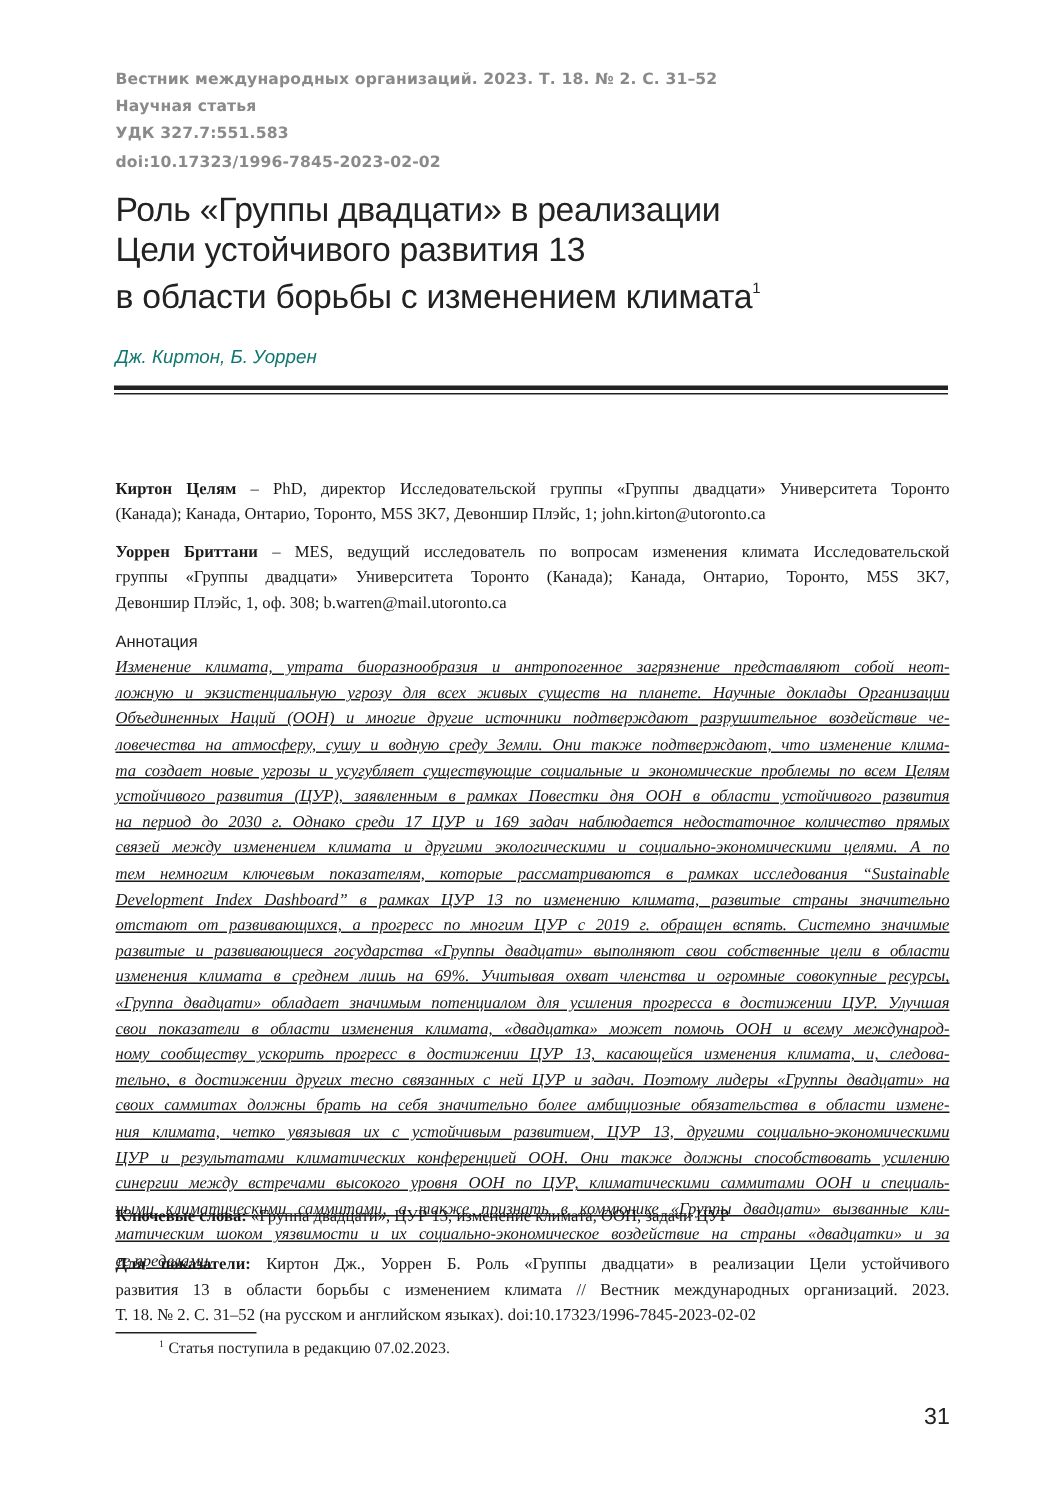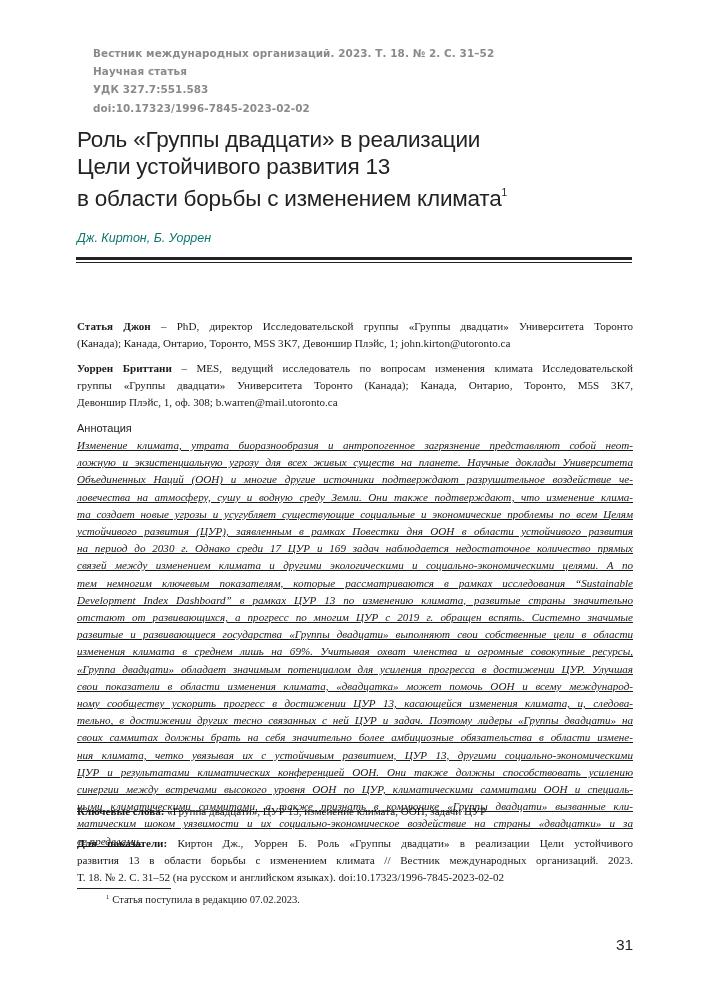--- a/index.html
+++ b/index.html
@@ -1,19 +1,19 @@
 <!DOCTYPE html>
 <html><head>
 <meta charset="utf-8">
 <style>
   html, body { margin: 0; padding: 0; background: #ffffff; }
   body { width: 709px; height: 1008px; position: relative; overflow: hidden; color: #1a1a1a; }
   .page { position: absolute; left: 77px; top: 0; width: 555px; }
   .meta { position: absolute; top: 44px; left: 0; font-family: "DejaVu Sans", sans-serif; font-weight: bold; font-size: 10.4px; line-height: 18.2px; color: #8a8a8a; letter-spacing: 0.1px; }
-  .meta div { white-space: nowrap; margin-left: 16px; }
+  .meta div { white-space: nowrap; }
   .title { position: absolute; top: 127px; left: 0; font-family: "Liberation Sans", sans-serif; font-size: 22.5px; line-height: 26.5px; color: #222; letter-spacing: -0.2px; }
   .title sup { font-size: 10px; vertical-align: 10px; }
   .authors { position: absolute; top: 231px; left: 0; font-family: "Liberation Sans", sans-serif; font-style: italic; font-size: 12.5px; color: #0f766e; }
   .rule { position: absolute; top: 257px; left: -1px; width: 556px; }
   .rule .thick { height: 3px; background: #222; }
   .rule .gap { height: 1.5px; }
   .rule .thin { height: 1.3px; background: #222; }
   .serif { font-family: "Liberation Serif", serif; font-size: 11.1px; line-height: 17px; color: #1a1a1a; text-align: justify; }
   .affil1 { position: absolute; top: 318px; left: 0; width: 556px; }
   .affil2 { position: absolute; top: 360px; left: 0; width: 556px; }
@@ -49,35 +49,35 @@
 
   <div class="authors">Дж. Киртон, Б. Уоррен</div>
 
   <div class="rule">
     <div class="thick"></div>
     <div class="gap"></div>
     <div class="thin"></div>
   </div>
 
   <div class="affil affil1 serif">
-    <span class="justify-line"><b>Статья Джон</b><span> – PhD, директор Исследовательской группы «Группы двадцати» Университета Торонто</span></span>
+    <span class="justify-line"><b>Киртон Целям</b><span> – PhD, директор Исследовательской группы «Группы двадцати» Университета Торонто</span></span>
     <span class="last-line">(Канада); Канада, Онтарио, Торонто, M5S 3K7, Девоншир Плэйс, 1; john.kirton@utoronto.ca</span>
   </div>
 
   <div class="affil affil2 serif">
     <span class="justify-line"><b>Уоррен Бриттани</b><span> – MES, ведущий исследователь по вопросам изменения климата Исследовательской</span></span>
     <span class="justify-line">группы «Группы двадцати» Университета Торонто (Канада); Канада, Онтарио, Торонто, M5S 3K7,</span>
     <span class="last-line">Девоншир Плэйс, 1, оф. 308; b.warren@mail.utoronto.ca</span>
   </div>
 
   <div class="abs-head">Аннотация</div>
 
   <div class="abstract serif" id="abstract">
       <span class="justify-line">Изменение климата, утрата биоразнообразия и антропогенное загрязнение представляют собой неот-</span>
-      <span class="justify-line">ложную и экзистенциальную угрозу для всех живых существ на планете. Научные доклады Университета</span>
+      <span class="justify-line">ложную и экзистенциальную угрозу для всех живых существ на планете. Научные доклады Организации</span>
       <span class="justify-line">Объединенных Наций (ООН) и многие другие источники подтверждают разрушительное воздействие че-</span>
       <span class="justify-line">ловечества на атмосферу, сушу и водную среду Земли. Они также подтверждают, что изменение клима-</span>
       <span class="justify-line">та создает новые угрозы и усугубляет существующие социальные и экономические проблемы по всем Целям</span>
       <span class="justify-line">устойчивого развития (ЦУР), заявленным в рамках Повестки дня ООН в области устойчивого развития</span>
       <span class="justify-line">на период до 2030 г. Однако среди 17 ЦУР и 169 задач наблюдается недостаточное количество прямых</span>
       <span class="justify-line">связей между изменением климата и другими экологическими и социально-экономическими целями. А по</span>
       <span class="justify-line">тем немногим ключевым показателям, которые рассматриваются в рамках исследования “Sustainable</span>
       <span class="justify-line">Development Index Dashboard” в рамках ЦУР 13 по изменению климата, развитые страны значительно</span>
       <span class="justify-line">отстают от развивающихся, а прогресс по многим ЦУР с 2019 г. обращен вспять. Системно значимые</span>
       <span class="justify-line">развитые и развивающиеся государства «Группы двадцати» выполняют свои собственные цели в области</span>

